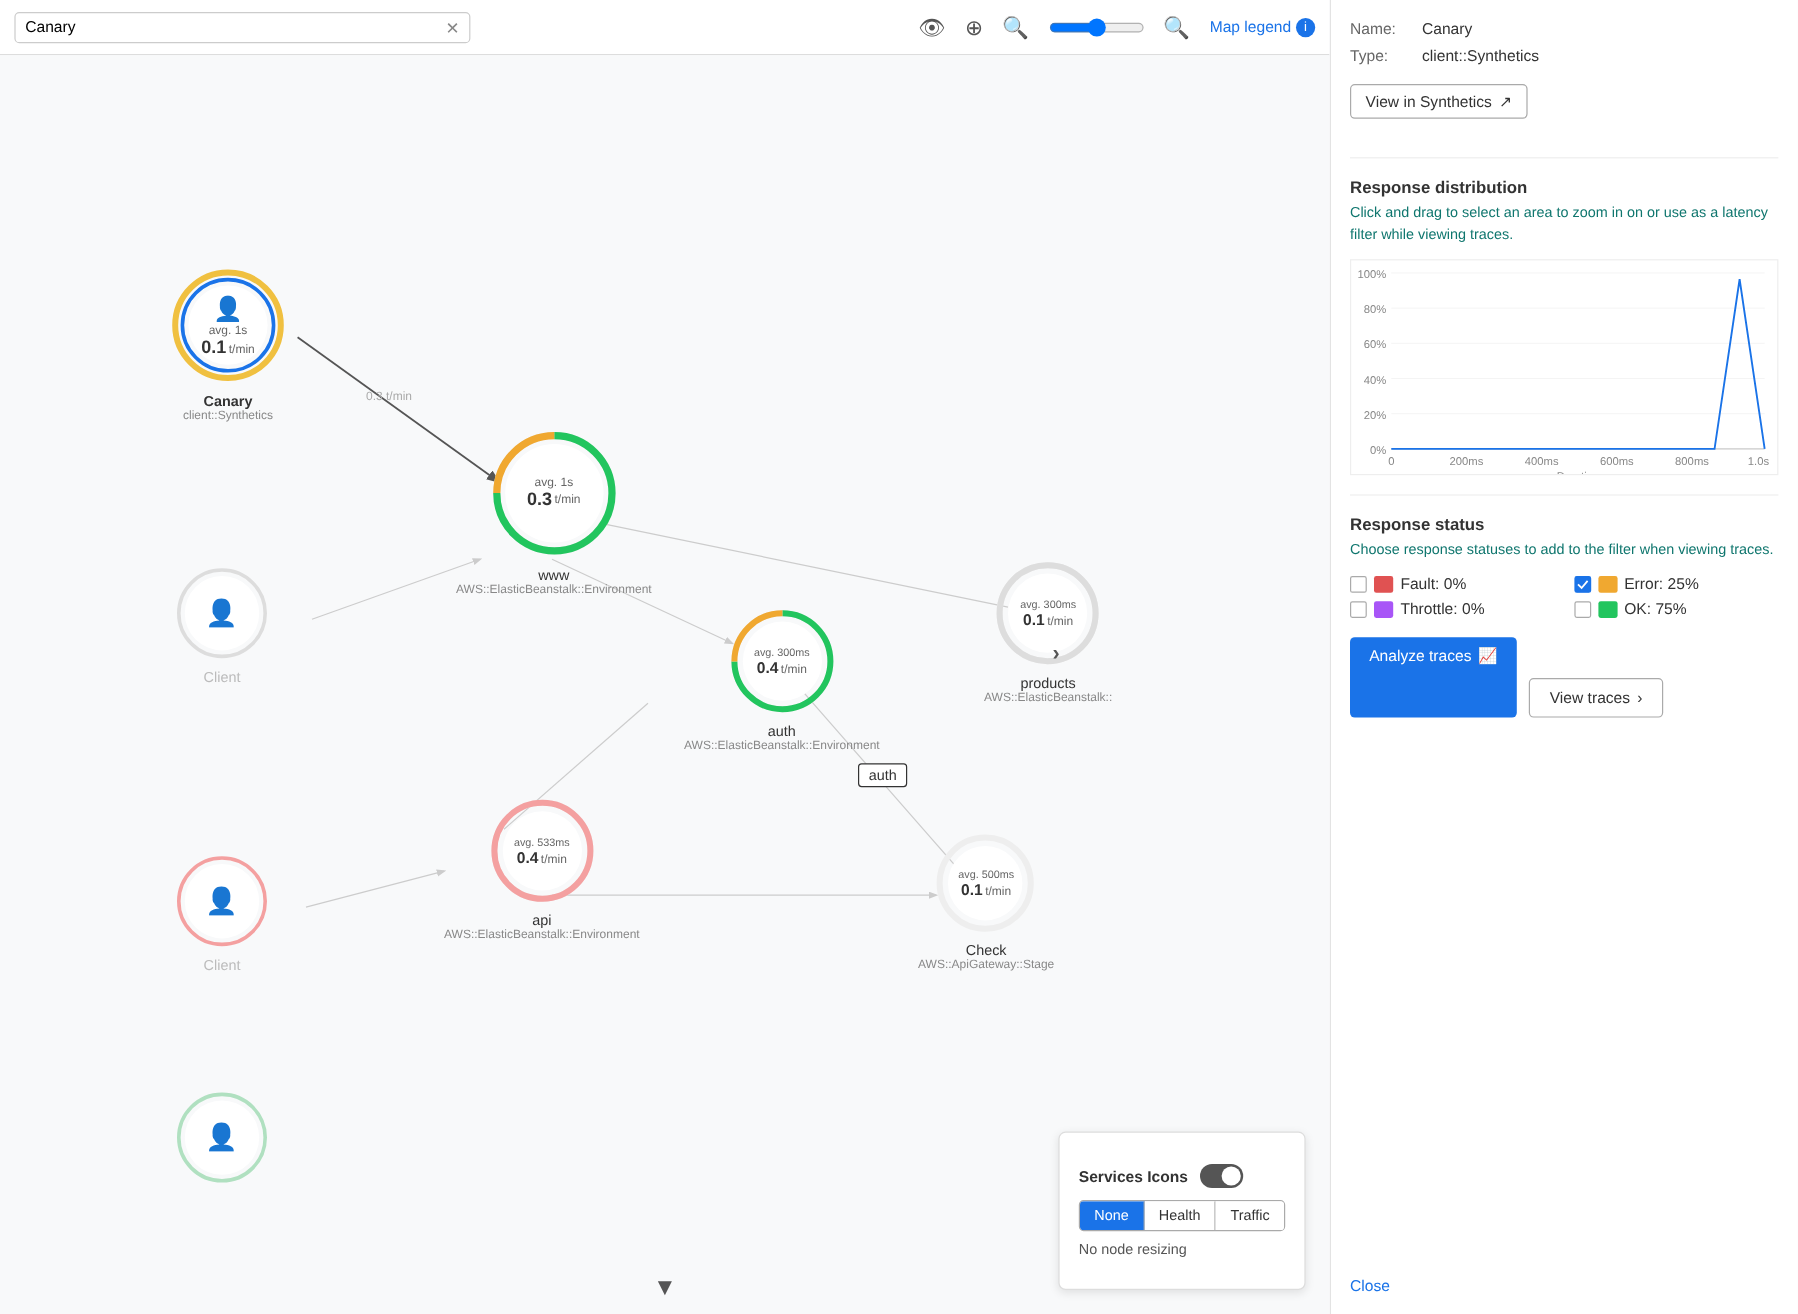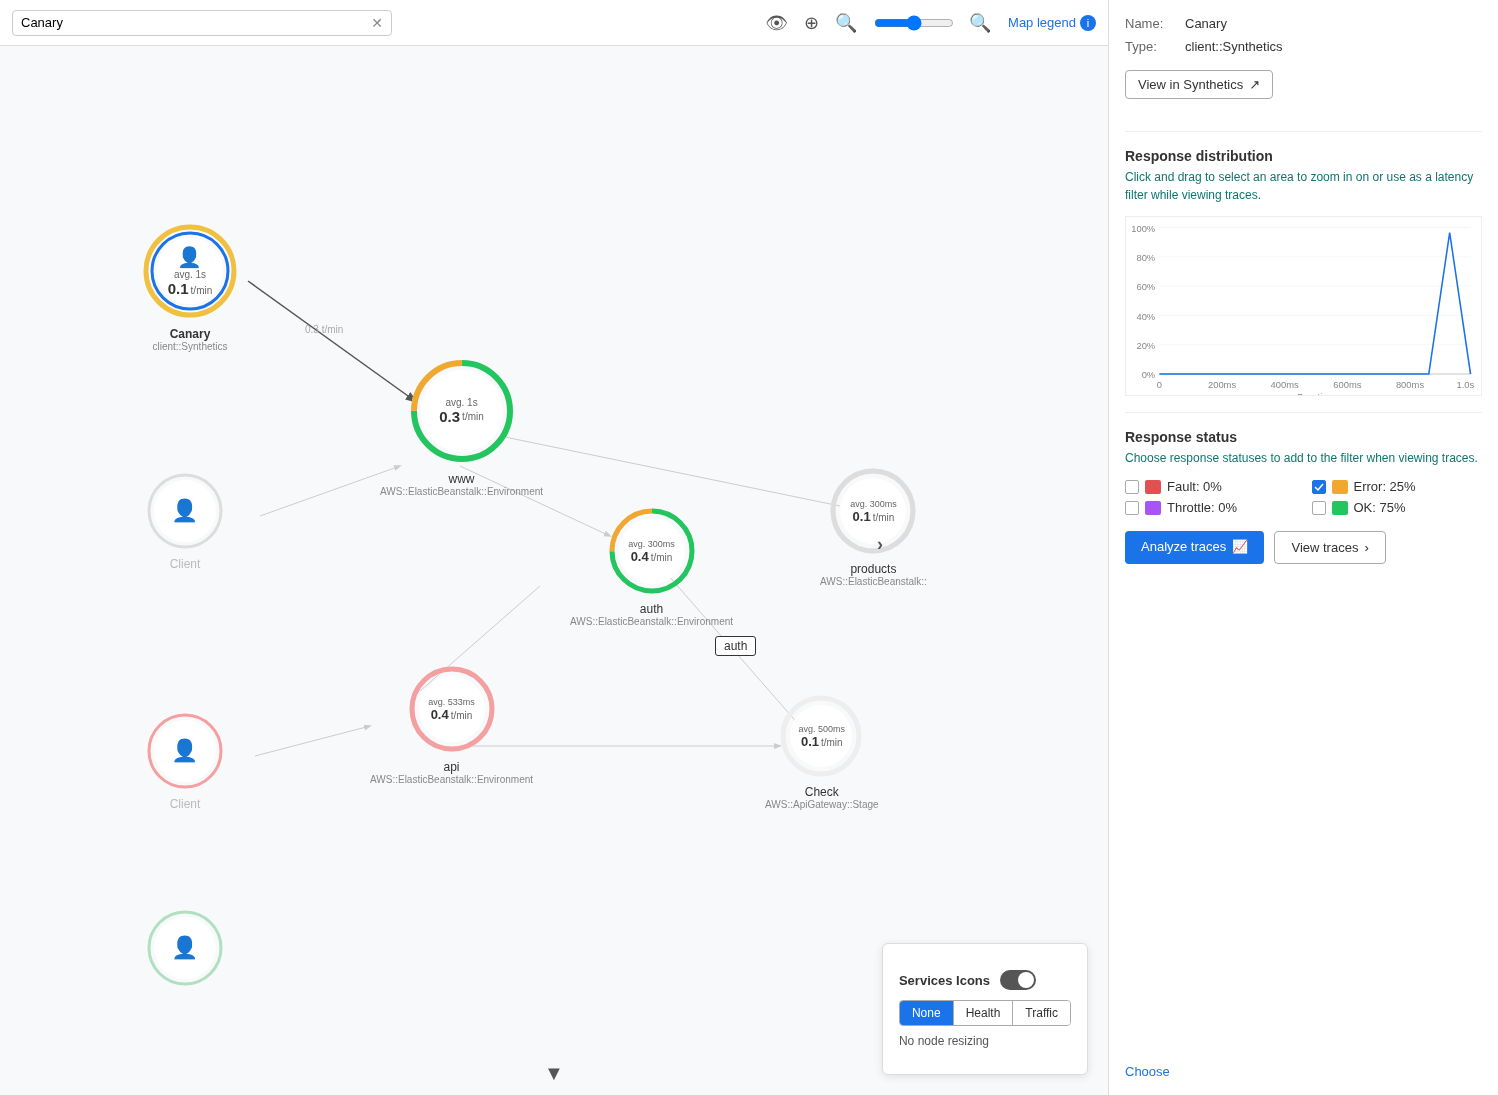--- a/index.html
+++ b/index.html
@@ -310,20 +310,21 @@
       display: flex;
       align-items: center;
       gap: 6px;
       background: #fff;
       color: #333;
       border: 1px solid #aaa;
       padding: 8px 16px;
       border-radius: 4px;
       cursor: pointer;
       font-size: 13px;
+      margin-top: 34px;
     }
     .close-link {
       color: #1a73e8;
       cursor: pointer;
       font-size: 13px;
       padding: 16px;
       display: block;
       text-align: left;
     }
 
@@ -685,14 +686,14 @@
         <span>Analyze traces</span>
         <span>📈</span>
       </button>
       <button class="btn-view-traces">
         <span>View traces</span>
         <span>›</span>
       </button>
     </div>
   </div>
 
-  <a class="close-link">Choose</a>
+  <a class="close-link">Close</a>
 </div>
 
 </body></html>

